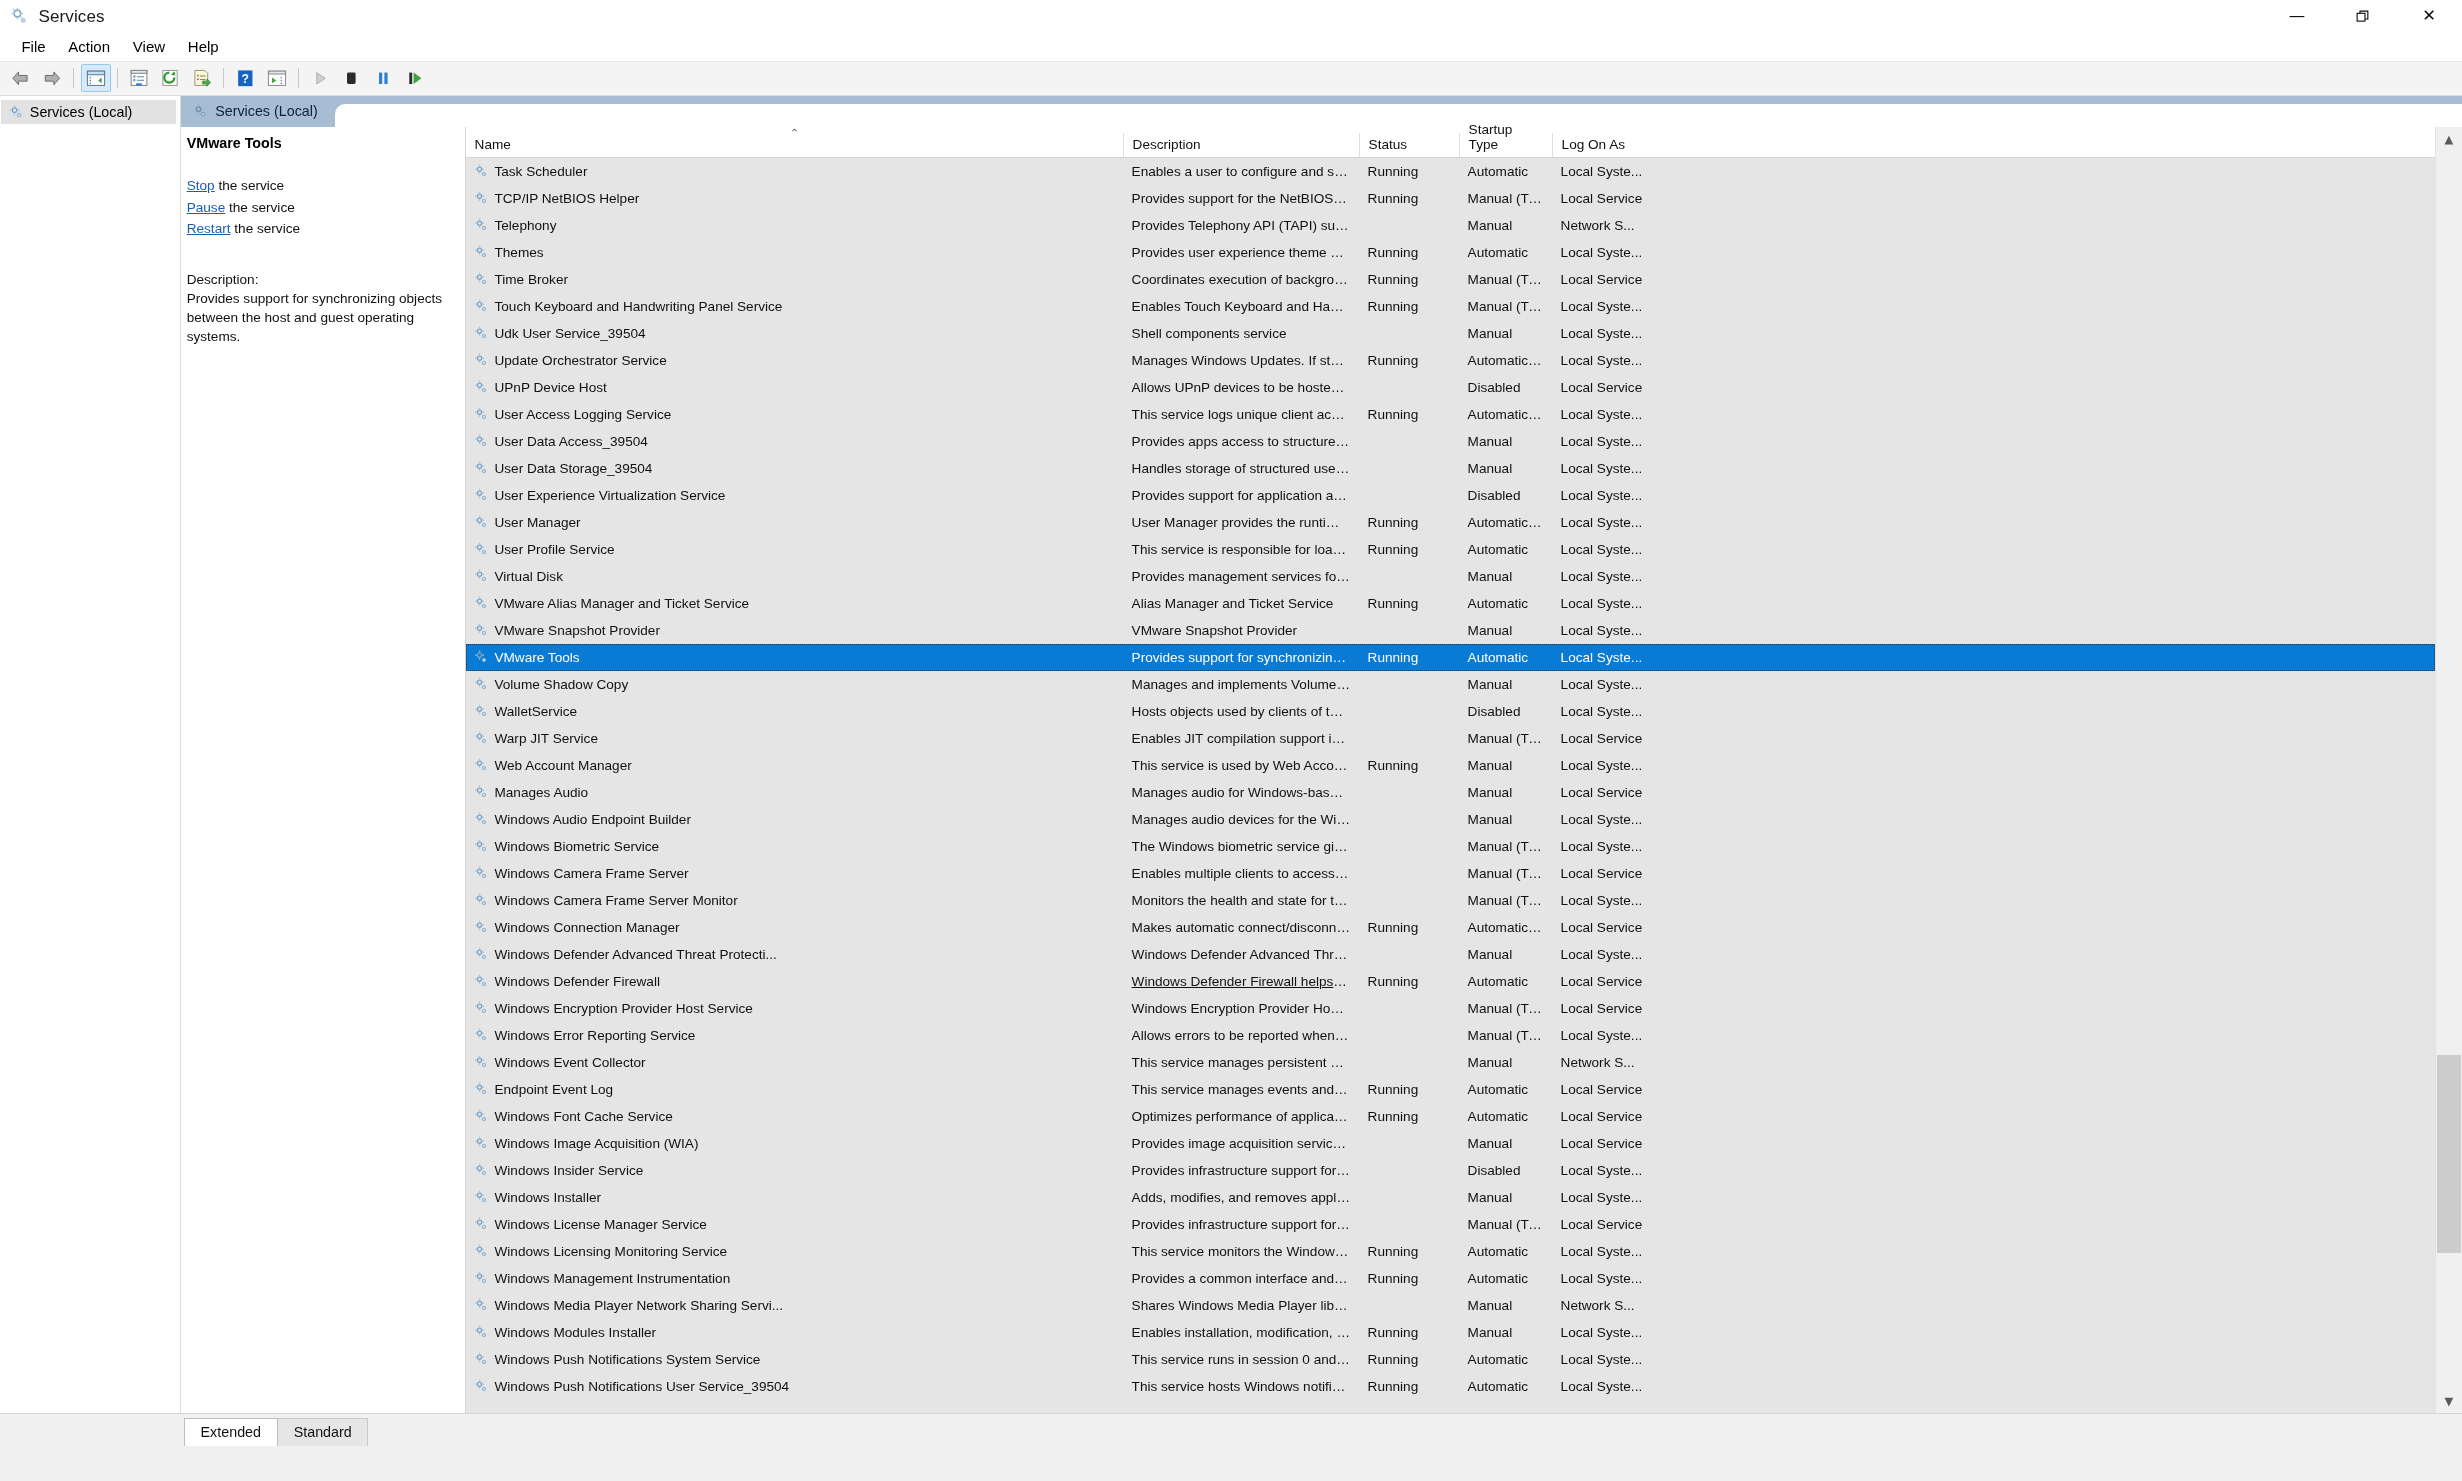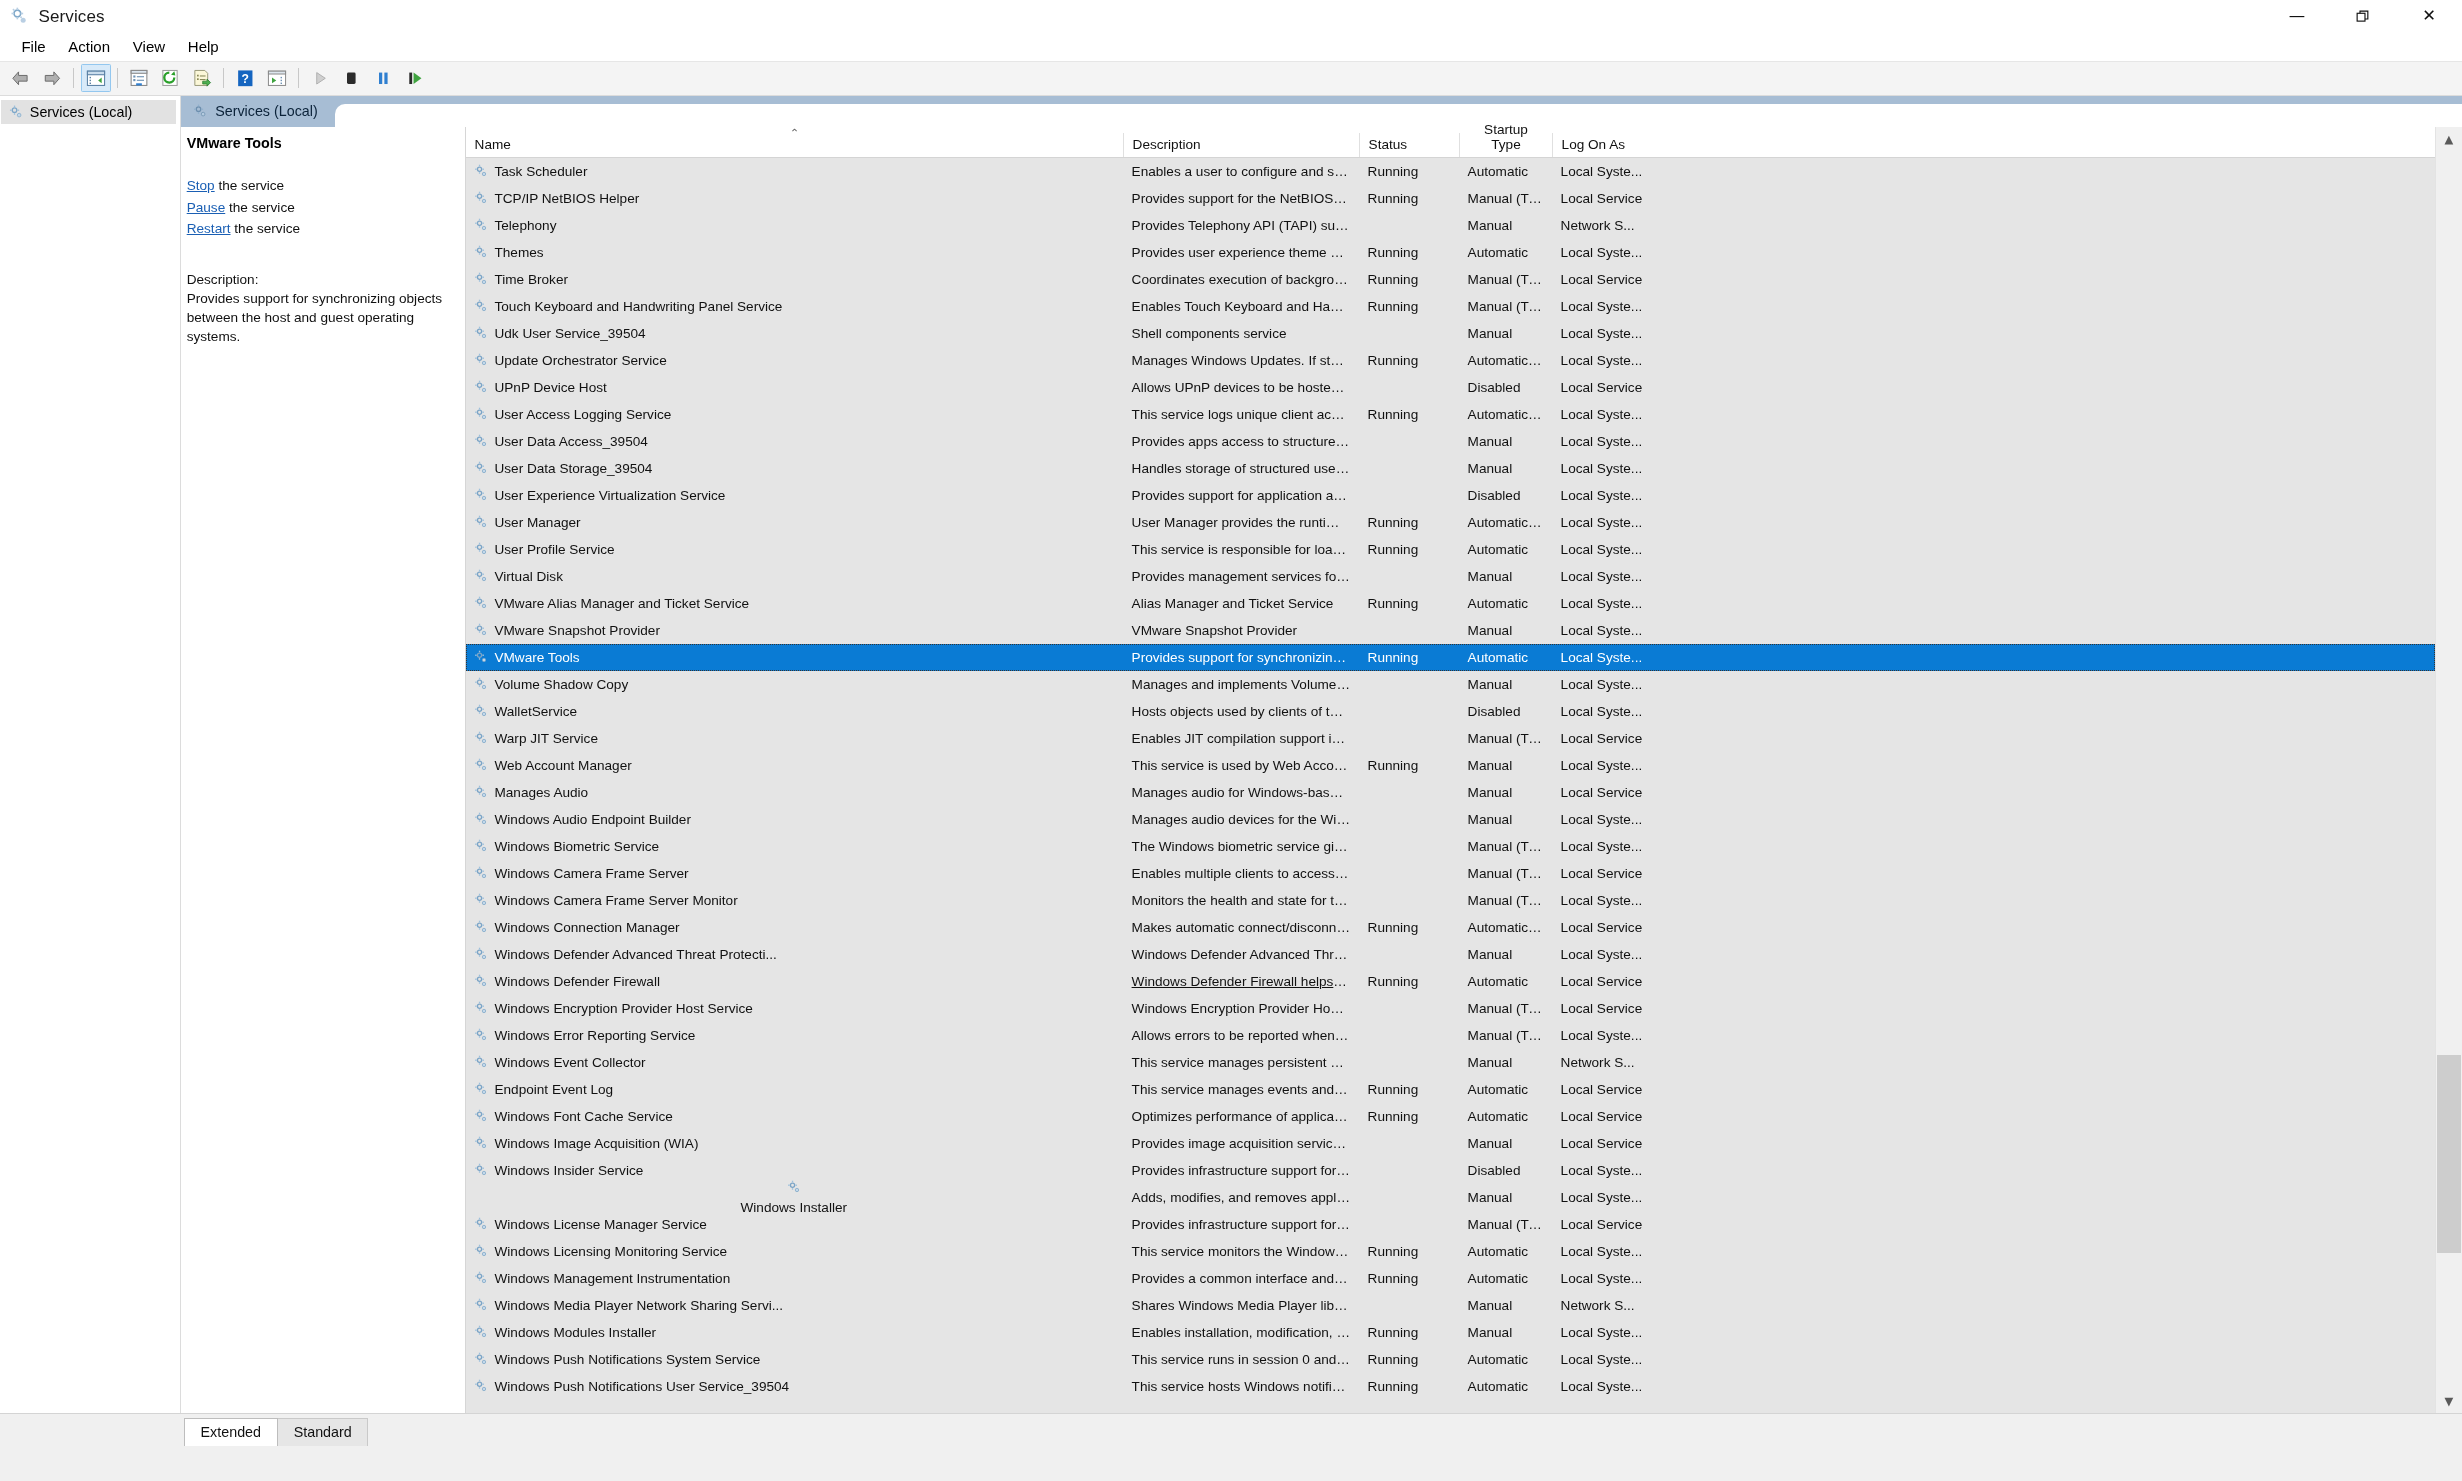--- a/index.html
+++ b/index.html
@@ -373,21 +373,21 @@
               <div class="hcell" style="width: 657px;">
                 <span>Name</span>
                 <span class="sortarrow">⌃</span>
               </div>
               <div class="hcell" style="width: 236px;">
                 <span>Description</span>
               </div>
               <div class="hcell" style="width: 100px;">
                 <span>Status</span>
               </div>
-              <div class="hcell" style="width: 93px; text-align: center;">
+              <div class="hcell" style="width: 93px;">
                 <span>Startup Type</span>
               </div>
               <div class="hcell" style="width: 114px;">
                 <span>Log On As</span>
               </div>
             </div>
           <div class="rows" id="rows">
               <div class="row">
                 <div class="cell name" style="width: 657px;">
                   <span>
@@ -1180,21 +1180,21 @@
                     </svg>
                   </span>
                   <span>Windows Insider Service</span>
                 </div>
                 <div class="cell" style="width: 236px;">Provides infrastructure support for t...</div>
                 <div class="cell" style="width: 100px;"></div>
                 <div class="cell" style="width: 93px;">Disabled</div>
                 <div class="cell" style="width: 114px;">Local Syste...</div>
               </div>
               <div class="row">
-                <div class="cell name" style="width: 657px; flex-direction: column;">
+                <div class="cell name" style="width: 657px;">
                   <span>
                     <svg class="gear" viewBox="0 0 24 24">
                       <circle cx="10" cy="9.5" r="3.2" fill="none" stroke="#7ba4c6" stroke-width="2"></circle>
                       <g fill="#9dc0dc">
                         <rect x="9" y="2.6" width="2" height="2.4"></rect>
                         <rect x="9" y="14" width="2" height="2.4"></rect>
                         <rect x="3.2" y="8.5" width="2.4" height="2"></rect>
                         <rect x="14.4" y="8.5" width="2.4" height="2"></rect>
                       </g>
                       <circle cx="16.8" cy="16.8" r="2.6" fill="#c3d8ea" stroke="#7ba4c6" stroke-width="1.1"></circle>

